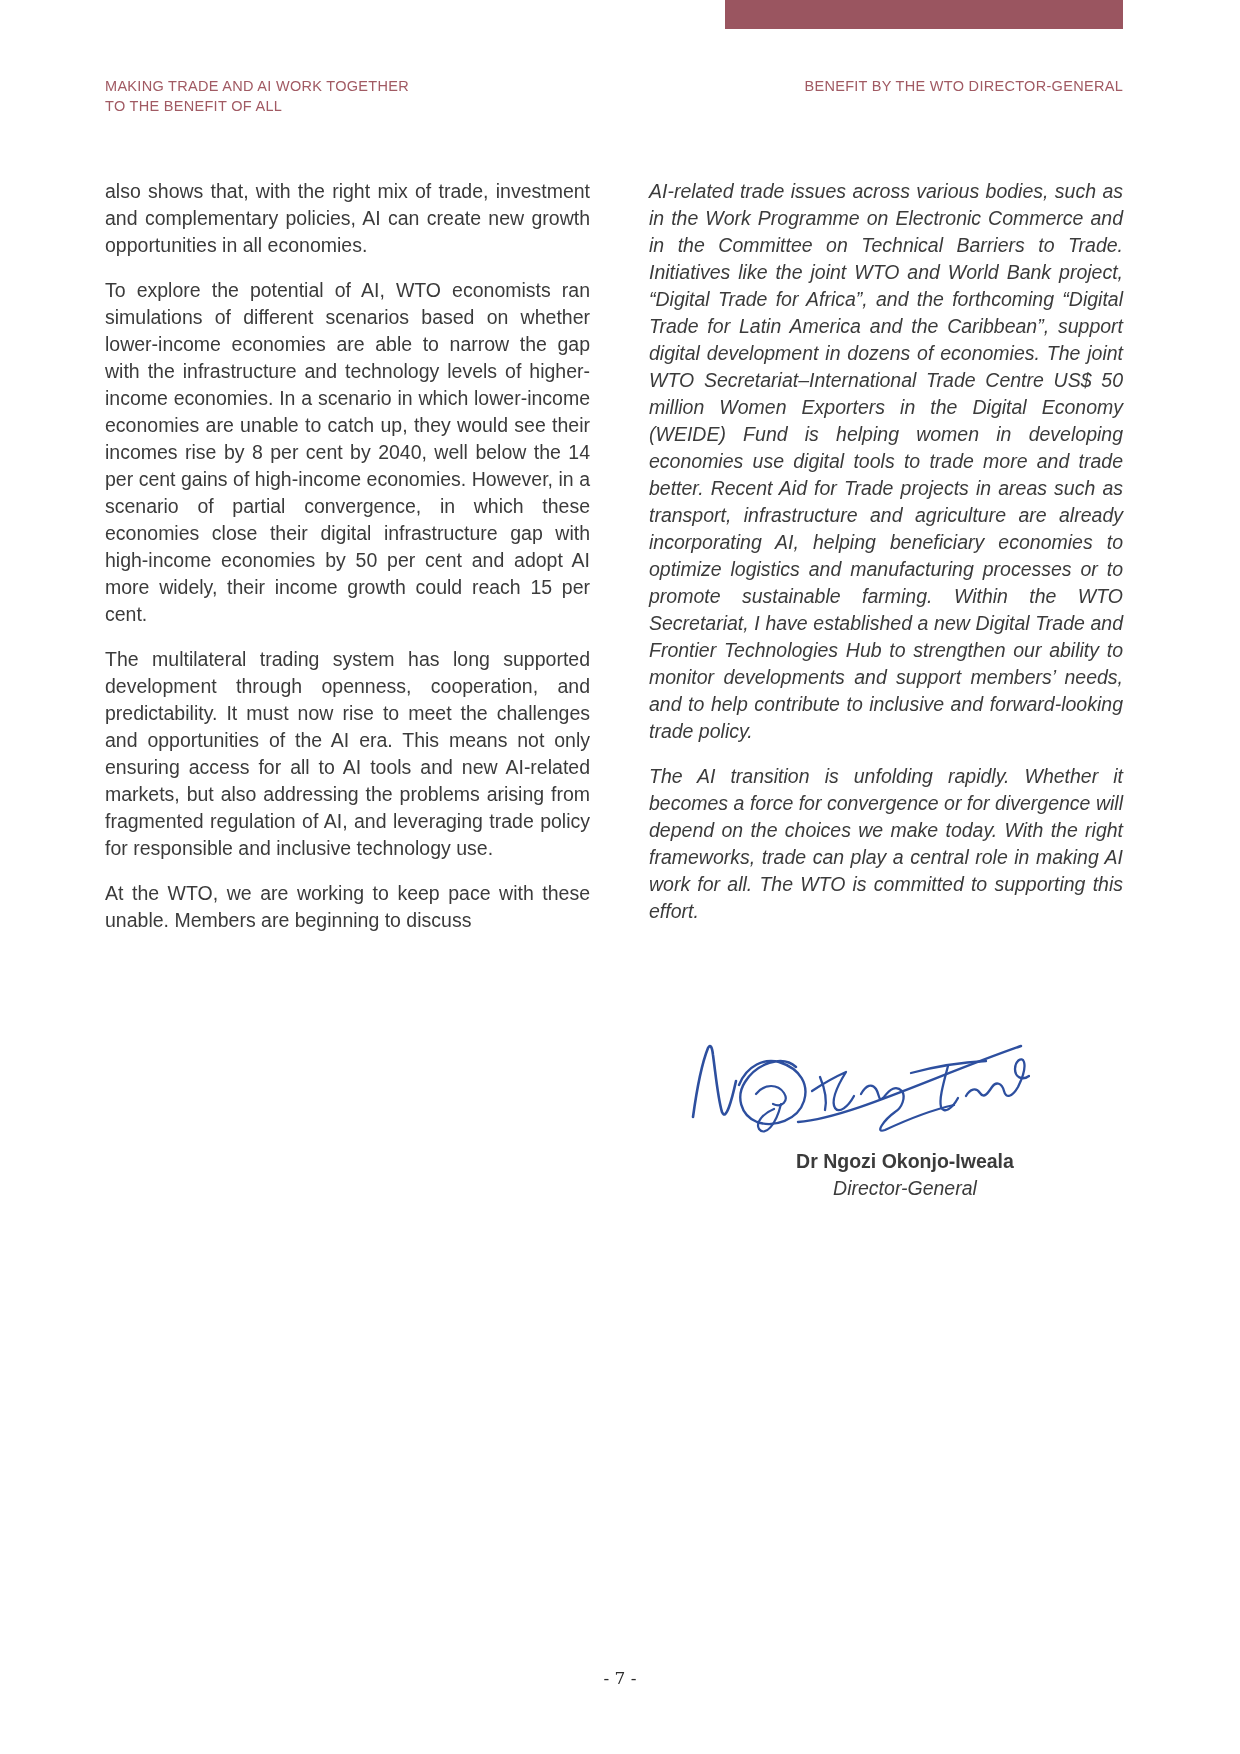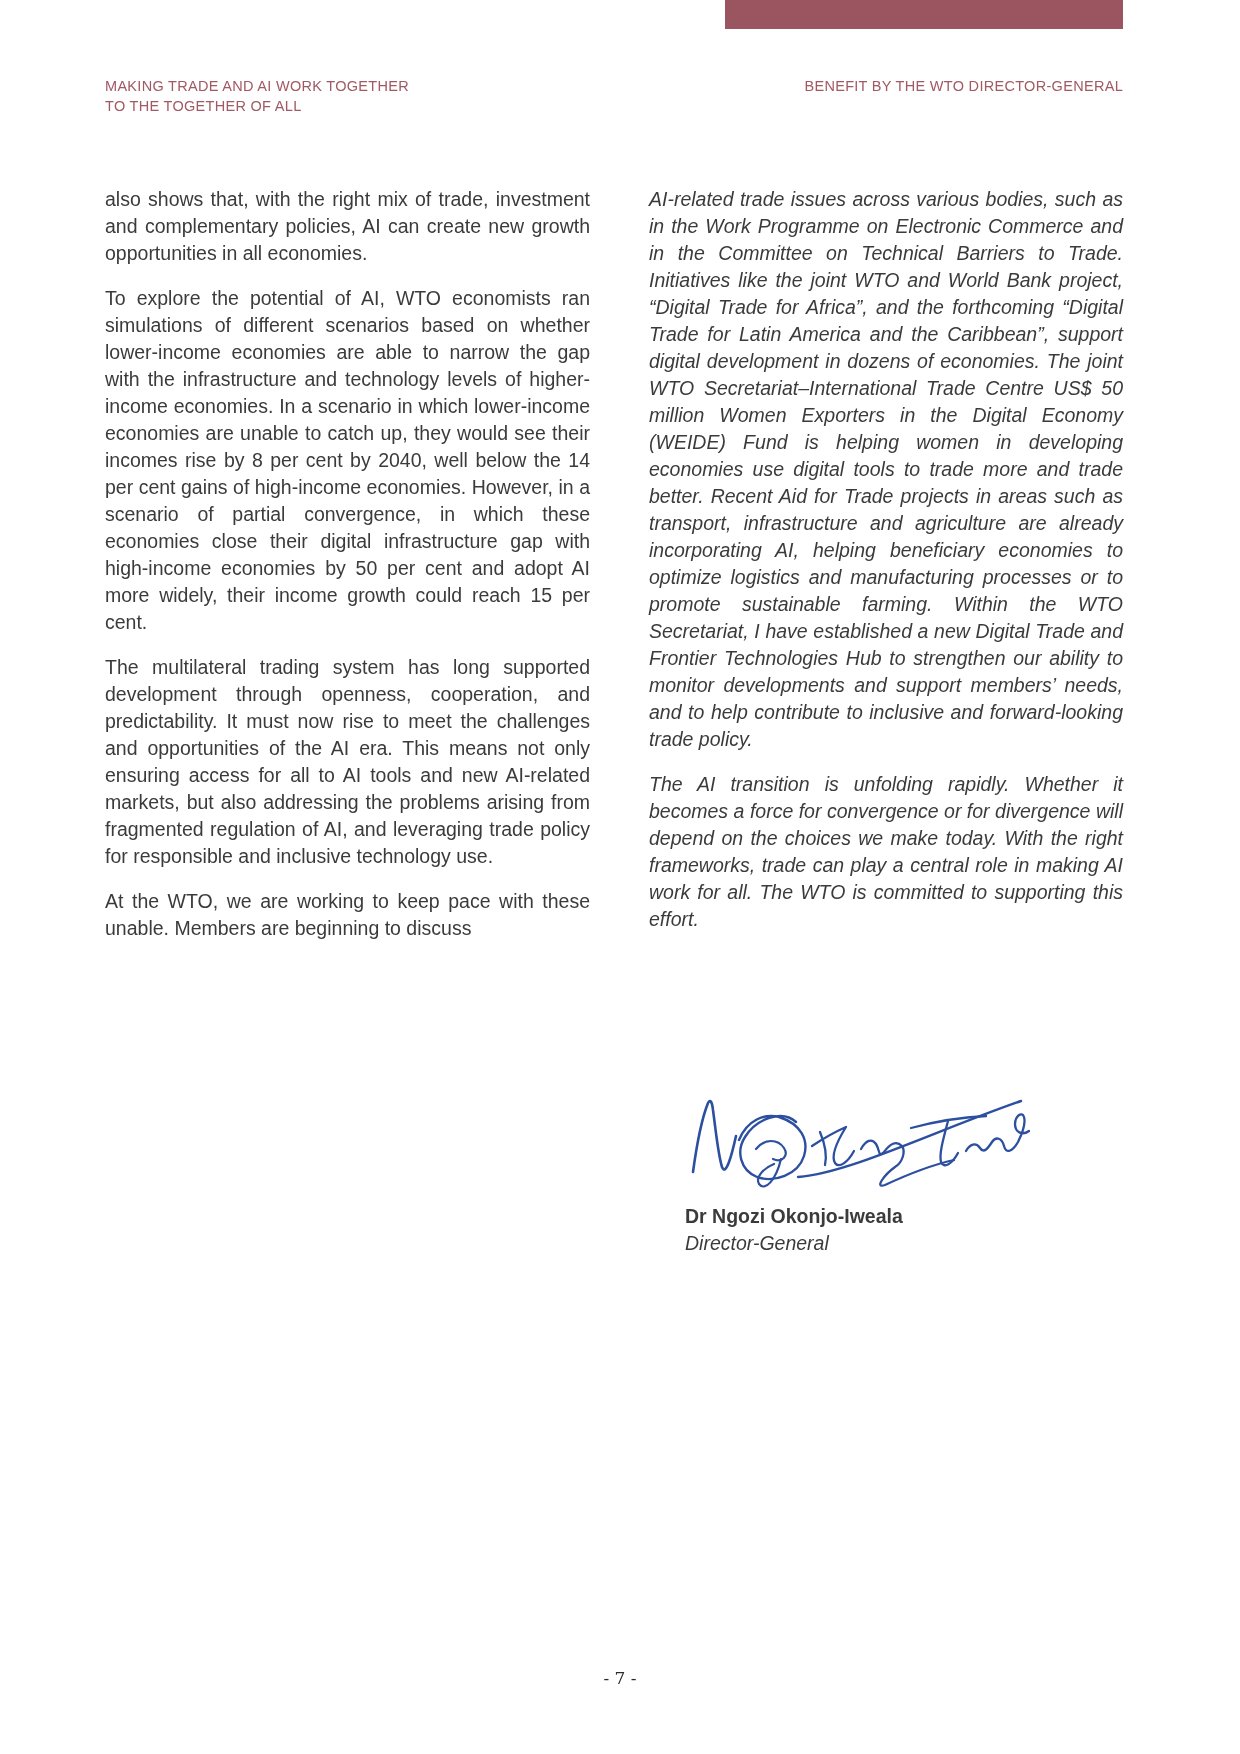--- a/index.html
+++ b/index.html
@@ -35,35 +35,36 @@
     font-size: 14.5px;
     line-height: 20px;
     letter-spacing: 0.3px;
     margin-top: 28px;
   }
   .header .left-title { text-align: left; }
   .header .right-title { text-align: right; }
   .body-columns {
     position: absolute;
     left: 105px;
-    top: 186px;
+    top: 178px;
     width: 1018px;
     display: flex;
     justify-content: space-between;
   }
   .col { color: #3b3b3b; font-size: 19.5px; line-height: 27px; text-align: justify; }
   .col-left  { width: 485px; }
   .col-right { width: 474px; font-style: italic; }
   .col p { margin: 0 0 18px 0; }
   .col p:last-child { margin-bottom: 4px; }
   .signature-block {
     position: absolute;
     left: 685px;
-    top: 1088px;
+    top: 1033px;
     width: 440px;
+    text-align: center;
   }
   .signature-svg { display: block; }
   .signatory-name {
     margin-top: 10px;
     font-size: 19.5px;
     font-weight: bold;
     color: #3b3b3b;
     line-height: 27px;
   }
   .signatory-title {
@@ -86,21 +87,21 @@
 </head>
 <body>
 
 <div class="page">
 
   <div class="accent-bar"></div>
 
   <div class="header">
     <div class="left-title">
       <div>MAKING TRADE AND AI WORK TOGETHER</div>
-      <div>TO THE TOGETHER OF ALL</div>
+      <div>TO THE BENEFIT OF ALL</div>
     </div>
     <div class="right-title">BENEFIT BY THE WTO DIRECTOR-GENERAL</div>
   </div>
 
   <div class="body-columns">
     <div class="col col-left">
       <p>also shows that, with the right mix of trade, investment and complementary policies, AI can create new growth opportunities in all economies.</p>
       <p>To explore the potential of AI, WTO economists ran simulations of different scenarios based on whether lower-income economies are able to narrow the gap with the infrastructure and technology levels of higher-income economies. In a scenario in which lower-income economies are unable to catch up, they would see their incomes rise by 8 per cent by 2040, well below the 14 per cent gains of high-income economies. However, in a scenario of partial convergence, in which these economies close their digital infrastructure gap with high-income economies by 50 per cent and adopt AI more widely, their income growth could reach 15 per cent.</p>
       <p>The multilateral trading system has long supported development through openness, cooperation, and predictability. It must now rise to meet the challenges and opportunities of the AI era. This means not only ensuring access for all to AI tools and new AI-related markets, but also addressing the problems arising from fragmented regulation of AI, and leveraging trade policy for responsible and inclusive technology use.</p>
       <p>At the WTO, we are working to keep pace with these unable. Members are beginning to discuss</p>

